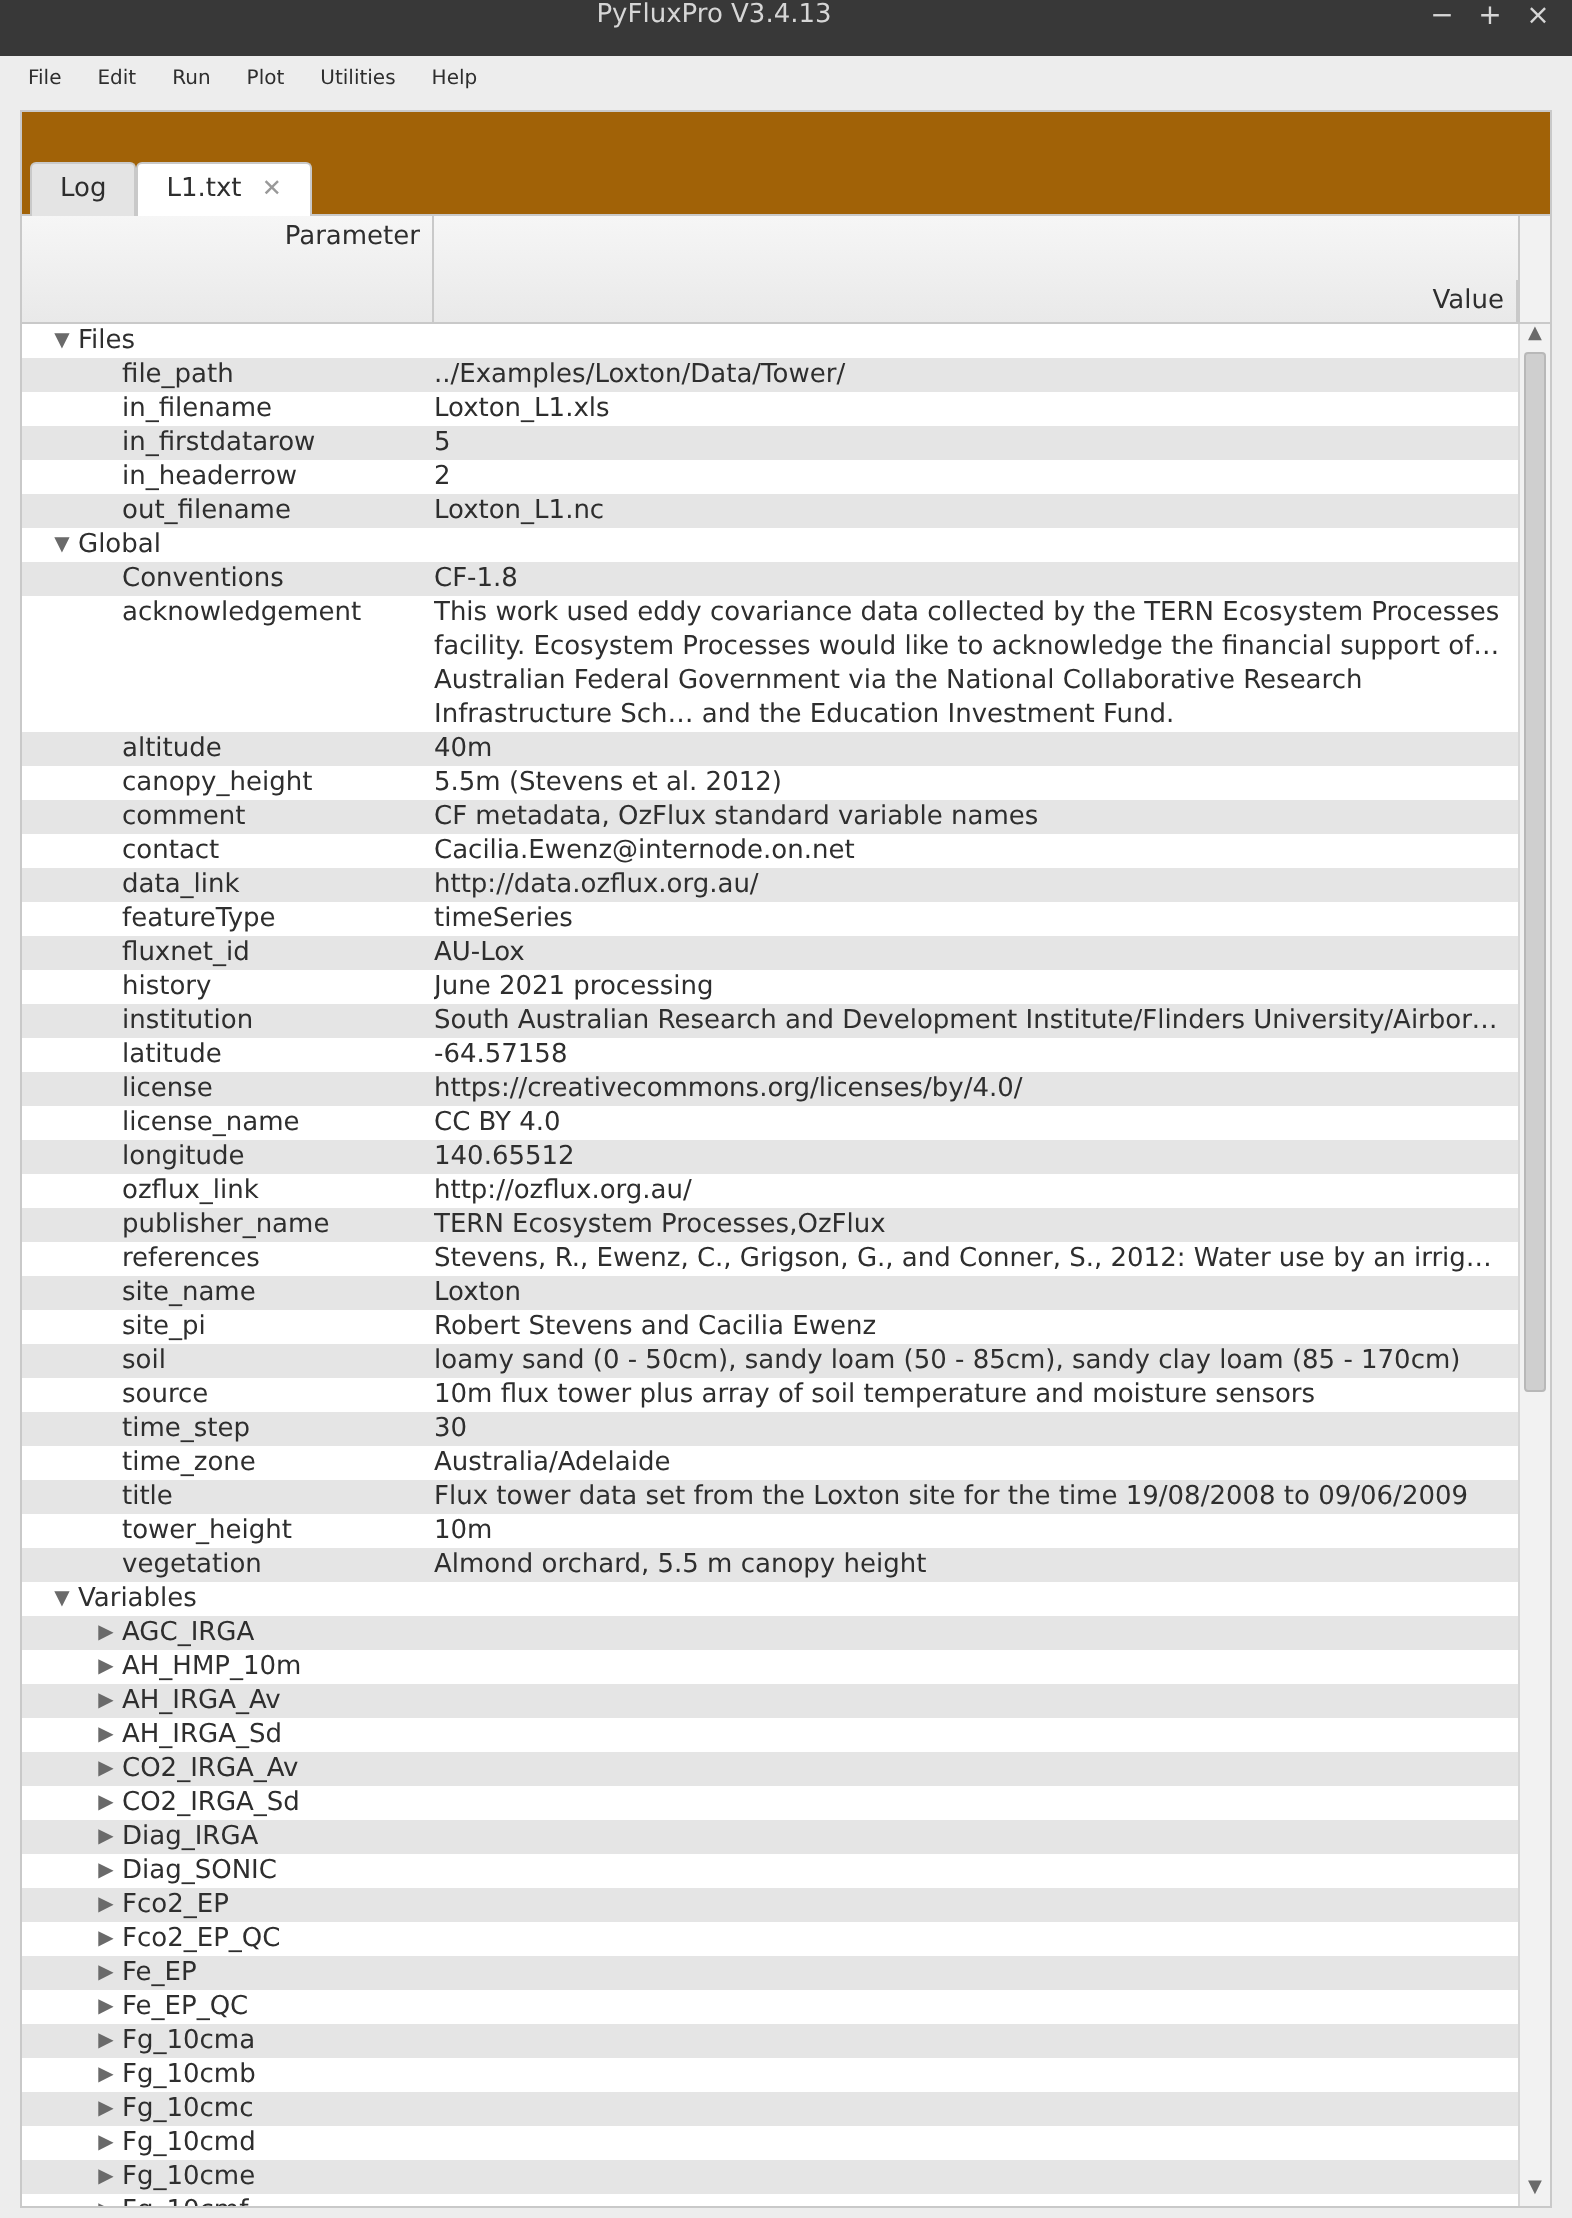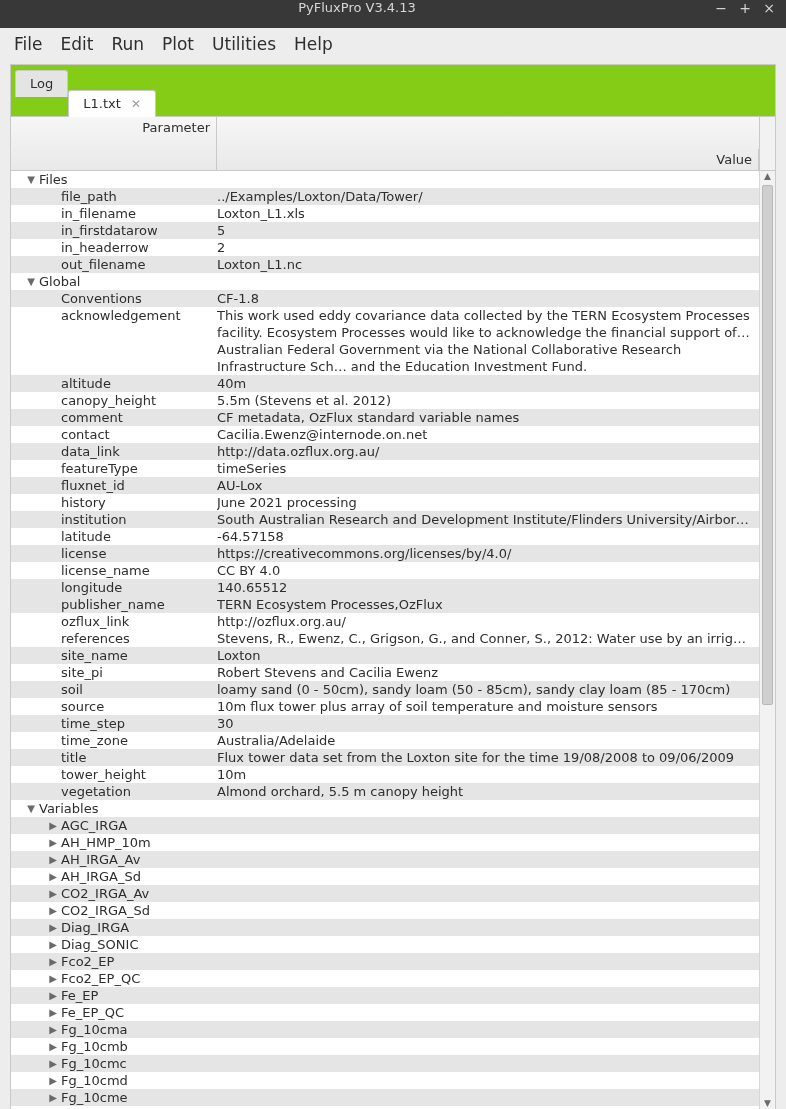--- a/index.html
+++ b/index.html
@@ -31,36 +31,36 @@
     font-size: 14px;
     cursor: pointer;
     margin-left: 6px;
     color: #d6d6d6;
   }
   .menubar {
     background: #ededed;
     padding: 6px 14px 4px 14px;
     display: flex;
     gap: 18px;
-    font-size: 17px;
+    font-size: 10px;
   }
   .menubar span { cursor: pointer; }
   .appframe {
     margin: 6px 10px 10px 10px;
     border: 1px solid #c9c9c9;
     background: #ededed;
     height: 1049px;
     display: flex;
     flex-direction: column;
   }
   .tabs {
     display: flex;
-    align-items: flex-start;
+    align-items: flex-end;
     padding: 4px 4px 0 4px;
-    background: #84cc16;
+    background: #a16207;
   }
   .tab {
     padding: 5px 14px 6px 14px;
     border: 1px solid #c9c9c9;
     border-bottom: none;
     background: #e4e4e4;
     margin-right: 0;
     cursor: pointer;
     font-size: 13px;
     border-radius: 3px 3px 0 0;
@@ -363,33 +363,33 @@
             </div>
             <div class="vcell">CC BY 4.0</div>
           </div>
           <div class="row stripe">
             <div class="pcell indent1">
               <span class="tw"></span>
               <span>longitude</span>
             </div>
             <div class="vcell">140.65512</div>
           </div>
+          <div class="row">
+            <div class="pcell indent1">
+              <span class="tw"></span>
+              <span>ozflux_link</span>
+            </div>
+            <div class="vcell">http://ozflux.org.au/</div>
+          </div>
           <div class="row stripe">
             <div class="pcell indent1">
               <span class="tw"></span>
               <span>publisher_name</span>
             </div>
             <div class="vcell">TERN Ecosystem Processes,OzFlux</div>
-          </div>
-          <div class="row">
-            <div class="pcell indent1">
-              <span class="tw"></span>
-              <span>ozflux_link</span>
-            </div>
-            <div class="vcell">http://ozflux.org.au/</div>
           </div>
           <div class="row">
             <div class="pcell indent1">
               <span class="tw"></span>
               <span>references</span>
             </div>
             <div class="vcell">Stevens, R., Ewenz, C., Grigson, G., and Conner, S., 2012: Water use by an irrigated almond …</div>
           </div>
           <div class="row stripe">
             <div class="pcell indent1">

